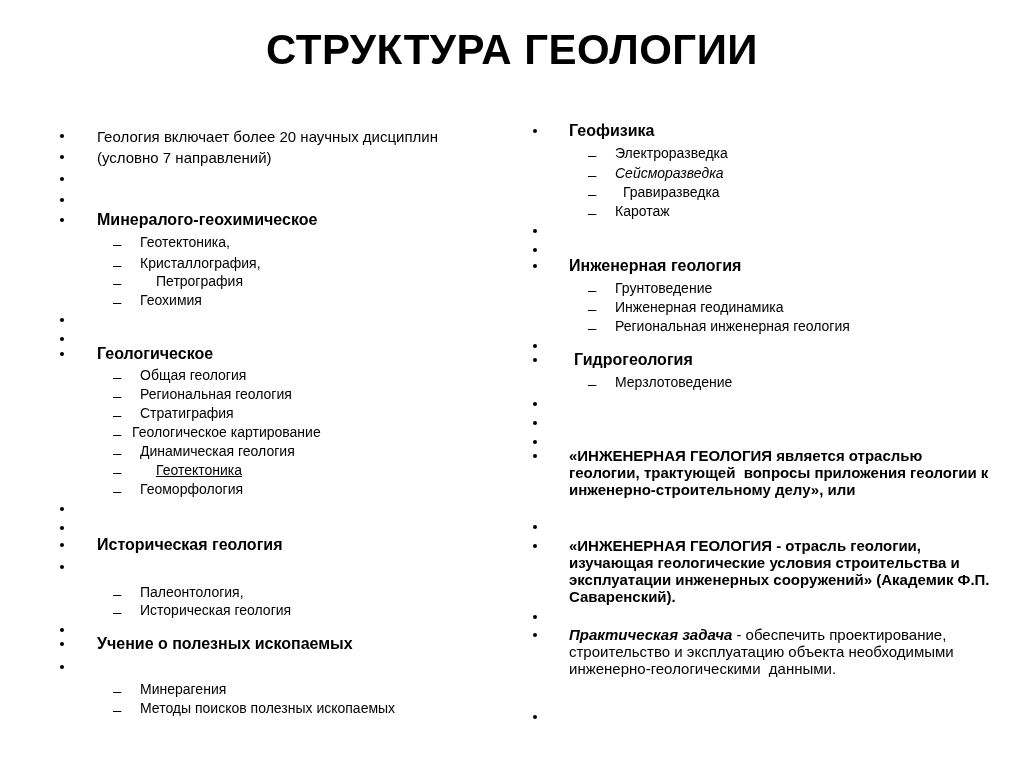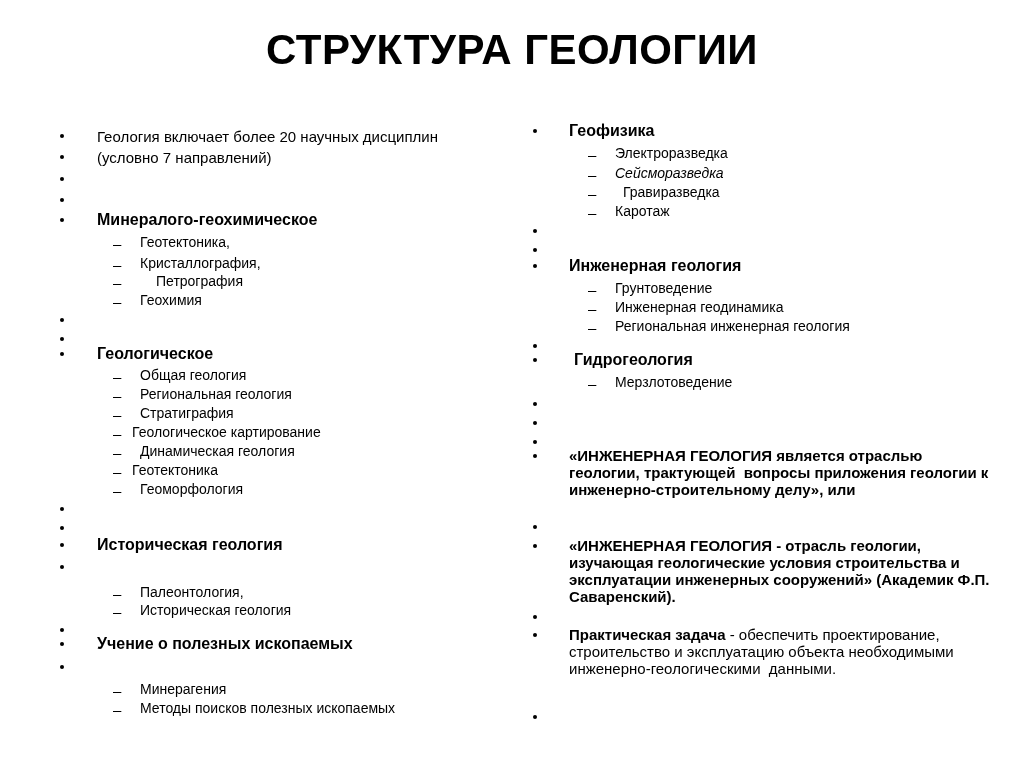--- a/index.html
+++ b/index.html
@@ -69,21 +69,21 @@
     position: absolute;
     white-space: pre-wrap;
   }
 
   
   .t-plain  { font-size: 15px; font-weight: normal; line-height: 20px; }
   .t-head   { font-size: 16px; font-weight: bold;   line-height: 20px; }
   .t-sub    { font-size: 14px; font-weight: normal; line-height: 19px; }
   .t-quote  { font-size: 15px; font-weight: bold;   line-height: 17px; }
   .t-mixed  { font-size: 15px; font-weight: normal; line-height: 17px; }
-  .t-mixed b{ font-weight: bold; }
+  .t-mixed b{ font-weight: bold; font-style: italic; }
 </style>
 </head>
 <body>
 
 <div id="slide">
 
   <div id="slide-title">СТРУКТУРА ГЕОЛОГИИ</div>
 
   <div class="column" id="left-column">
       <div class="row" style="top: 127px;">
@@ -149,21 +149,21 @@
       <div class="row" style="top: 423px;">
         <span class="dash-mark" style="left: 113px; top: 3px;">–</span>
         <span class="row-text t-sub" style="left: 132px;">Геологическое картирование</span>
       </div>
       <div class="row" style="top: 442px;">
         <span class="dash-mark" style="left: 113px; top: 3px;">–</span>
         <span class="row-text t-sub" style="left: 140px;">Динамическая геология</span>
       </div>
       <div class="row" style="top: 461px;">
         <span class="dash-mark" style="left: 113px; top: 3px;">–</span>
-        <span class="row-text t-sub" style="left: 132px;">Геотектоника</span>
+        <span class="row-text t-sub" style="left: 156px; text-decoration: underline;">Геотектоника</span>
       </div>
       <div class="row" style="top: 480px;">
         <span class="dash-mark" style="left: 113px; top: 3px;">–</span>
         <span class="row-text t-sub" style="left: 140px;">Геоморфология</span>
       </div>
       <div class="row" style="top: 500px;">
         <span class="bullet-dot" style="left: 60px; top: 7px;"></span>
         <span class="row-text t-plain" style="left: 97px;"></span>
       </div>
       <div class="row" style="top: 519px;">

